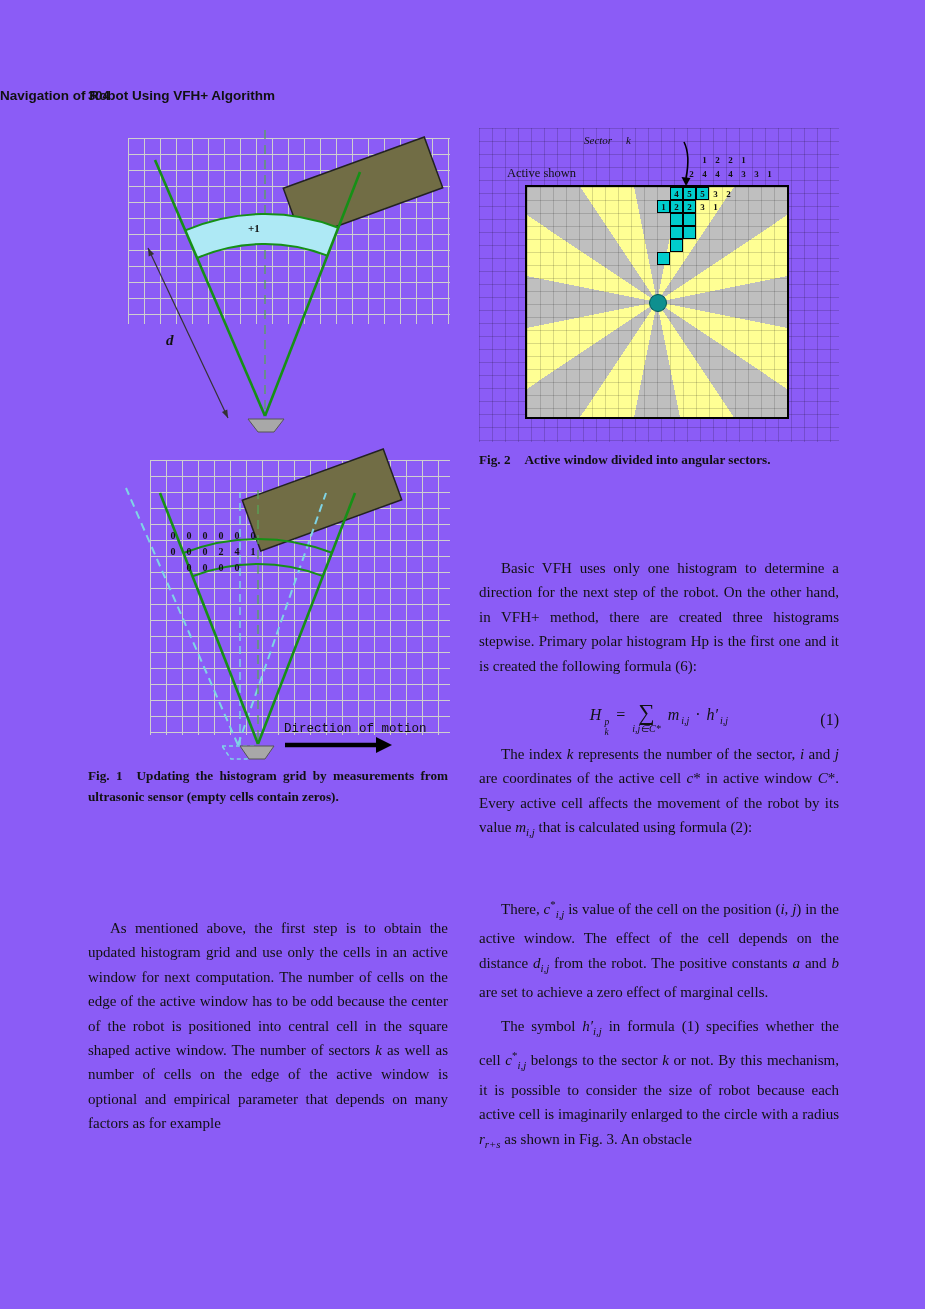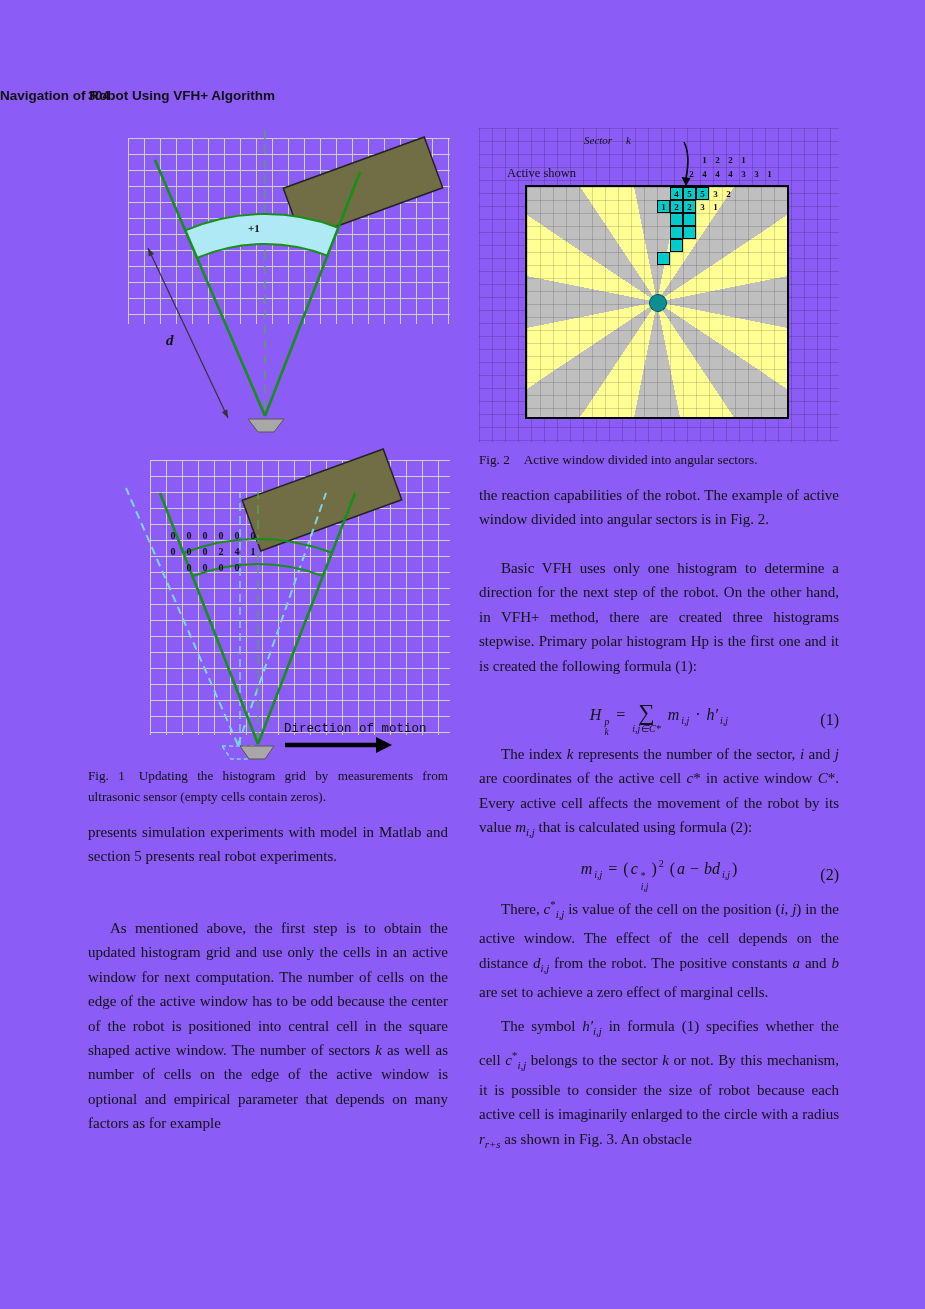--- a/index.html
+++ b/index.html
@@ -8,21 +8,21 @@
   .abs{position:absolute;}
   
   .pagenum{position:absolute;left:88px;top:88px;font:bold 13px "Liberation Sans",sans-serif;}
   .runtitle{position:absolute;left:0;right:0;top:88px;text-align:left;
             font:bold 13.5px "Liberation Sans",sans-serif;}
   
   .body-text{position:absolute;width:360px;font-size:15px;line-height:24.4px;
              text-align:justify;}
   .indent{text-indent:22px;}
   .heading{position:absolute;width:360px;font-size:15.5px;font-weight:bold;}
-  .caption{position:absolute;width:360px;font-size:13.2px;font-weight:normal;
+  .caption{position:absolute;width:360px;font-size:13.2px;font-weight:bold;
            line-height:20.5px;text-align:justify;}
   .cap-label{margin-right:14px;}
   .seg-i{font-style:italic;}
   .seg-sub{vertical-align:sub;font-size:0.72em;font-style:italic;}
   .seg-sup{vertical-align:super;font-size:0.72em;}
   
   .fig{position:absolute;}
   .grid16{position:absolute;background-image:
       linear-gradient(to right, #cfcfcf 1px, transparent 1px),
       linear-gradient(to bottom, #cfcfcf 1px, transparent 1px);
@@ -140,21 +140,20 @@
       <span>0</span>
       <span>0</span>
     </div>
     <div class="dirlabel" style="left:196px;top:274px;">Direction of motion</div>
   </div>
 
   <div class="caption" style="left:88px;top:766px;">
     <span class="cap-label">Fig. 1</span><span>Updating the histogram grid by measurements from ultrasonic sensor (empty cells contain zeros).</span>
   </div>
 
-  <div class="body-text" style="left:88px;top:820px;">presents simulation experiments with model in Matlab and section 5 presents real robot experiments.</div>
   <div class="body-text indent" style="left:88px;top:916px;"><span>As mentioned above, the first step is to obtain the updated histogram grid and use only the cells in an active window for next computation. The number of cells on the edge of the active window has to be odd because the center of the robot is positioned into central cell in the square shaped active window. The number of sectors </span><span class="seg-i">k</span><span> as well as number of cells on the edge of the active window is optional and empirical parameter that depends on many factors as for example</span></div>
 
   <div class="fig" style="left:479px;top:128px;width:360px;height:314px;">
     <div class="grid13"></div>
     <div class="active-window">
       <div class="tcell" style="left:143px;top:0;">
           <span>4</span>
         </div>
       <div class="tcell" style="left:156px;top:0;">
           <span>5</span>
@@ -213,22 +212,21 @@
     <svg class="abs" style="left:0;top:0;pointer-events:none;" width="360" height="314" viewBox="0 0 360 314">
       <path d="M205,14 C211,26 209,40 207,50" fill="none" stroke="#000" stroke-width="1.6"></path>
       <polygon points="207,58 202.5,49 211.5,50" fill="#000"></polygon>
     </svg>
   </div>
 
   <div class="caption" style="left:479px;top:450px;">
     <span class="cap-label">Fig. 2</span><span>Active window divided into angular sectors.</span>
   </div>
 
-  <div class="body-text" style="left:479px;top:483px;">the reaction capabilities of the robot. The example of active window divided into angular sectors is in Fig. 2.</div>
-  <div class="body-text indent" style="left:479px;top:556px;">Basic VFH uses only one histogram to determine a direction for the next step of the robot. On the other hand, in VFH+ method, there are created three histograms stepwise. Primary polar histogram Hp is the first one and it is created the following formula (1):</div>
+  <div class="body-text indent" style="left:479px;top:556px;">Basic VFH uses only one histogram to determine a direction for the next step of the robot. On the other hand, in VFH+ method, there are created three histograms stepwise. Primary polar histogram Hp is the first one and it is created the following formula (6):</div>
 
   <div class="formula" style="top:698px;height:44px;">
     <span class="f-body">
       <span class="it">H</span><span class="supsub">
           <span class="it">p</span>
           <span class="it">k</span>
         </span>
       <span>=</span>
       <span class="sum">
           <span class="sigma">∑</span>
@@ -236,29 +234,17 @@
         </span>
       <span class="it">m</span><span class="msub">i,j</span>
       <span>·</span>
       <span class="it">h′</span><span class="msub">i,j</span>
     </span>
     <span class="f-num">(1)</span>
   </div>
 
   <div class="body-text indent" style="left:479px;top:742px;"><span>The index </span><span class="seg-i">k</span><span> represents the number of the sector, </span><span class="seg-i">i</span><span> and </span><span class="seg-i">j</span><span> are coordinates of the active cell </span><span class="seg-i">c</span><span>* in active window </span><span class="seg-i">C</span><span>*. Every active cell affects the movement of the robot by its value </span><span class="seg-i">m</span><span class="seg-sub">i,j</span><span> that is calculated using formula (2):</span></div>
 
-  <div class="formula" style="top:860px;height:30px;">
-    <span class="f-body">
-      <span class="it">m</span><span class="msub">i,j</span>
-      <span>=</span>
-      <span>(</span><span class="it">c</span><span class="supsub">
-          <span>*</span>
-          <span class="it">i,j</span>
-        </span><span>)</span><span class="msup">2</span>
-      <span>(</span><span class="it">a − bd</span><span class="msub">i,j</span><span>)</span>
-    </span>
-    <span class="f-num">(2)</span>
-  </div>
 
   <div class="body-text indent" style="left:479px;top:892px;"><span>There, </span><span class="seg-i">c</span><span class="seg-sup">*</span><span class="seg-sub">i,j</span><span> is value of the cell on the position (</span><span class="seg-i">i</span><span>, </span><span class="seg-i">j</span><span>) in the active window. The effect of the cell depends on the distance </span><span class="seg-i">d</span><span class="seg-sub">i,j</span><span> from the robot. The positive constants </span><span class="seg-i">a</span><span> and </span><span class="seg-i">b</span><span> are set to achieve a zero effect of marginal cells.</span></div>
   <div class="body-text indent" style="left:479px;top:1014px;"><span>The symbol </span><span class="seg-i">h′</span><span class="seg-sub">i,j</span><span> in formula (1) specifies whether the cell </span><span class="seg-i">c</span><span class="seg-sup">*</span><span class="seg-sub">i,j</span><span> belongs to the sector </span><span class="seg-i">k</span><span> or not. By this mechanism, it is possible to consider the size of robot because each active cell is imaginarily enlarged to the circle with a radius </span><span class="seg-i">r</span><span class="seg-sub">r+s</span><span> as shown in Fig. 3. An obstacle</span></div>
 
 </div>
 
 </body></html>

